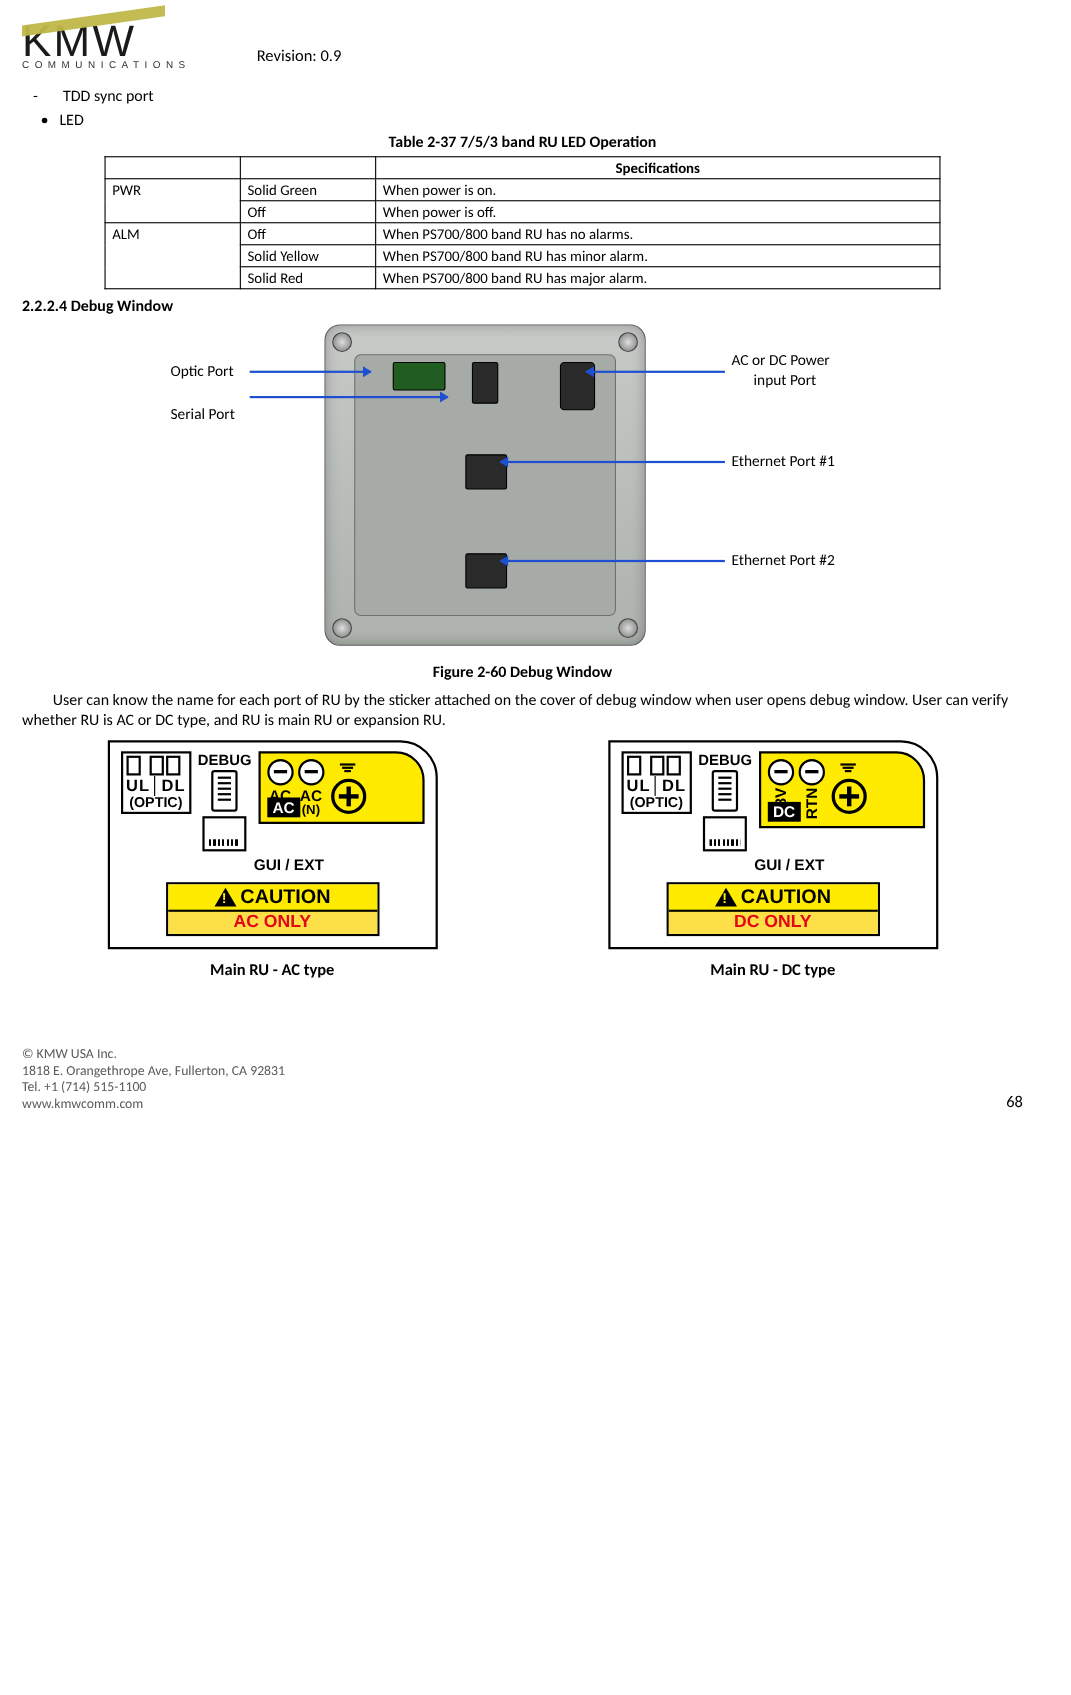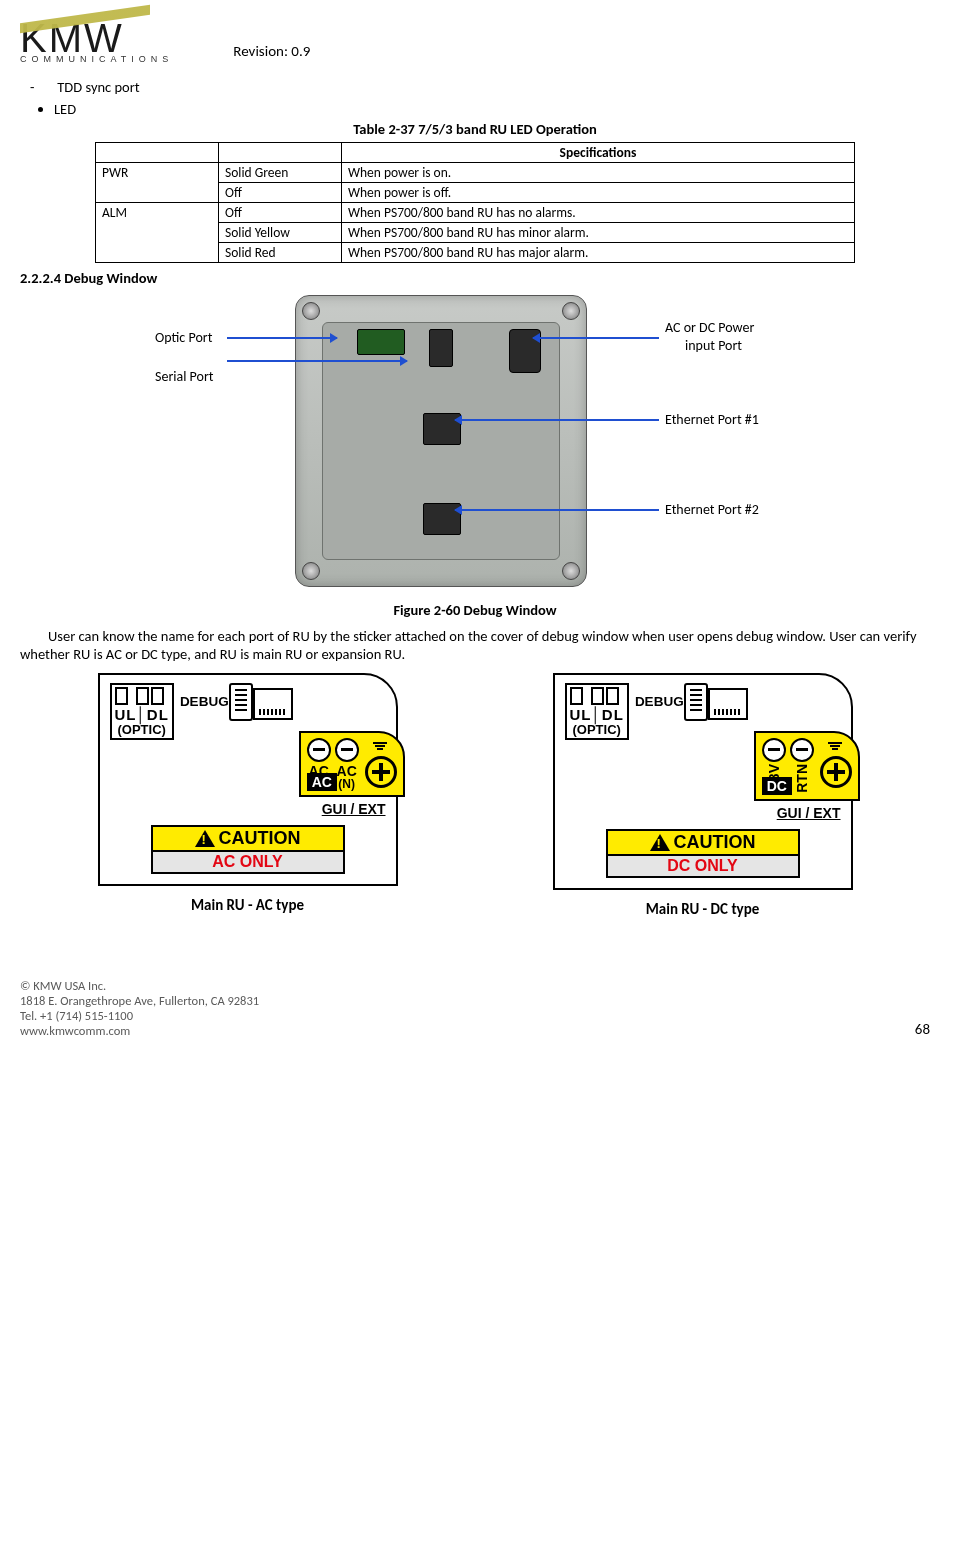--- a/index.html
+++ b/index.html
@@ -144,53 +144,52 @@
   .dia-top { display:flex; align-items:flex-start; }
   .optic {
     border:2px solid #000;
     padding: 2px 3px 1px 3px;
     margin-right: 4px;
   }
   .optic-slots { display:flex; gap:2px; }
   .optic-slot { width:9px; height:14px; border:2px solid #000; }
   .optic-text { font-family: Arial; font-weight:bold; font-size:15px; text-align:center; letter-spacing:1px; line-height:1; margin-top:2px;}
   .optic-sub { font-family: Arial; font-weight:bold; font-size:13px; text-align:center;}
-  .mid-col { display:flex; align-items:center; margin:0 2px;}
+  .mid-col { display:flex; flex-direction:column; align-items:center; margin:0 2px;}
   .debug-lbl { font-family: Arial; font-weight:bold; font-size:13.5px; margin-bottom:2px;}
   .serial {
     width:20px; height:34px; border:2px solid #000; border-radius:3px;
     background:
       linear-gradient(#000,#000) 4px 4px/12px 2px no-repeat,
       linear-gradient(#000,#000) 4px 9px/12px 2px no-repeat,
       linear-gradient(#000,#000) 4px 14px/12px 2px no-repeat,
       linear-gradient(#000,#000) 4px 19px/12px 2px no-repeat,
       linear-gradient(#000,#000) 4px 24px/12px 2px no-repeat;
   }
   .eth {
     margin-top:4px;
     width:36px; height:28px; border:2px solid #000;
     position:relative;
   }
   .eth::after {
     content:""; position:absolute; left:4px; right:4px; bottom:3px; height:6px;
     background: repeating-linear-gradient(90deg,#000 0 2px, transparent 2px 4px);
   }
-  .gui-lbl { font-family: Arial; font-weight:bold; font-size:14px; text-align:right; margin-top:4px; margin-left: 30px; text-decoration: underline;}
+  .gui-lbl { font-family: Arial; font-weight:bold; font-size:14px; text-align:center; margin-top:4px; margin-left: 30px;}
   .pwr-block {
     flex:1;
     background:#ffeb00;
     border:2px solid #000;
     border-top-right-radius: 26px;
     padding:5px 6px 5px 6px;
     display:flex;
     align-items:flex-start;
     gap:4px;
     margin-left:4px;
     position:relative;
-    margin-top:48px;
   }
   .pwr-col { display:flex; flex-direction:column; align-items:center;}
   .term { width:20px; height:20px; border:2px solid #000; border-radius:50%; margin-bottom:2px; position:relative; background:#fff;}
   .term::after { content:""; position:absolute; left:4px; right:4px; top:8px; height:3px; background:#000;}
   .pwr-txt { font-family: Arial; font-weight:bold; font-size:14px; line-height:1;}
   .pwr-sub { font-family: Arial; font-weight:bold; font-size:12px; line-height:1;}
   .vtxt { writing-mode: vertical-rl; transform: rotate(180deg); font-family: Arial; font-weight:bold; font-size:14px; }
   .pwr-badge {
     position:absolute;
     left:6px; bottom:4px;
@@ -235,21 +234,21 @@
   }
   .tri::after {
     content:"!";
     position:absolute;
     left:-3px; top:2px;
     color:#ffeb00;
     font-size:13px;
     font-weight:bold;
   }
   .caution-bot {
-    background:#e5e5e5;
+    background:#fde047;
     color:#e30613;
     font-family: Arial; font-weight:bold; font-size:16px;
     text-align:center;
     padding:1px 0;
   }
   .dia-caption { text-align:center; font-weight:bold; margin-top:10px; font-size:15px;}
   .footer {
     margin-top: 60px;
     display:flex;
     justify-content:space-between;

